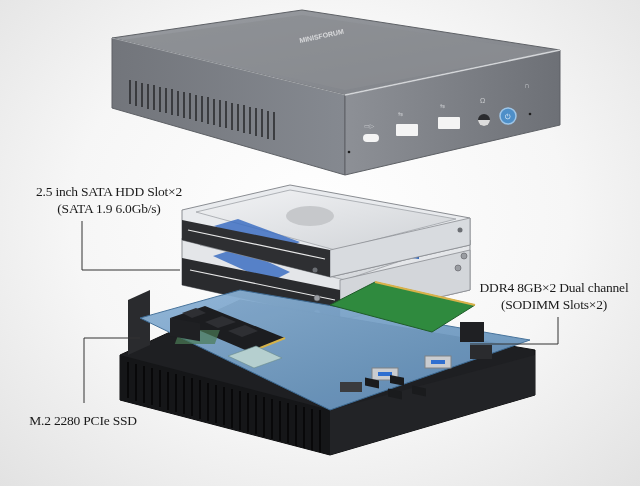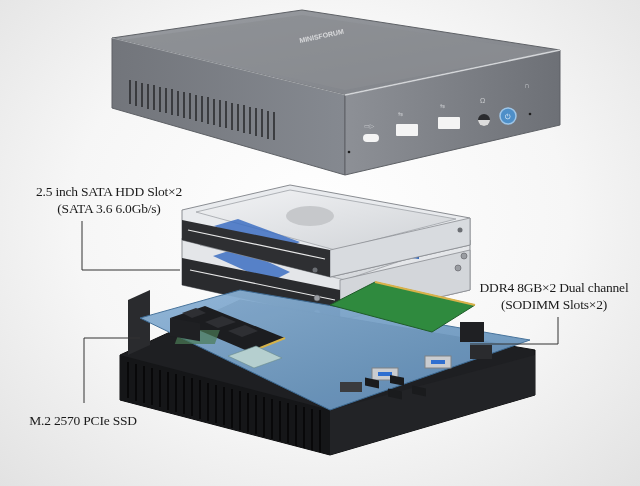--- a/index.html
+++ b/index.html
@@ -209,24 +209,24 @@
 
     <g stroke="#333333" stroke-width="1" fill="none">
       <polyline points="82,221 82,270 180,270"></polyline>
       <polyline points="558,317 558,344 470,344"></polyline>
       <polyline points="84,403 84,338 140,338"></polyline>
     </g>
   </svg>
 
   <div class="callout" id="callout-hdd">
     <span>2.5 inch SATA HDD Slot×2</span>
-    <span>(SATA 3.6 6.0Gb/s)</span>
+    <span>(SATA 1.9 6.0Gb/s)</span>
   </div>
 
   <div class="callout" id="callout-ram">
     <span>DDR4 8GB×2 Dual channel</span>
     <span>(SODIMM Slots×2)</span>
   </div>
 
   <div class="callout" id="callout-ssd">
-    <span>M.2 2570 PCIe SSD</span>
+    <span>M.2 2280 PCIe SSD</span>
   </div>
 </div>
 
 </body></html>

